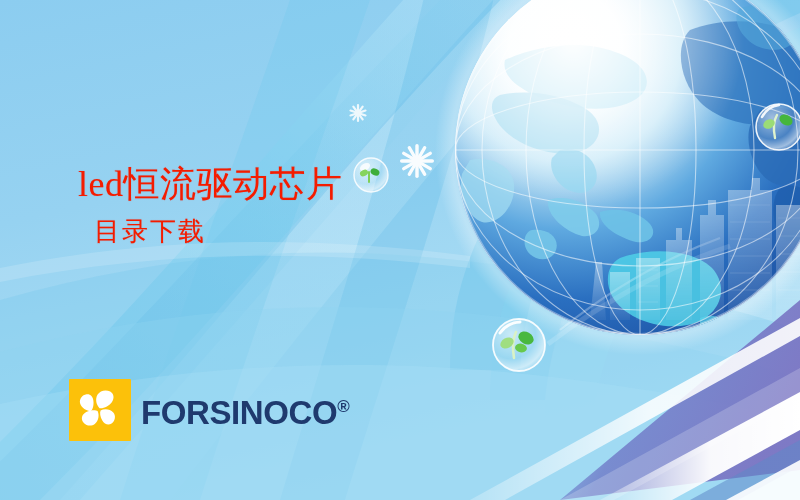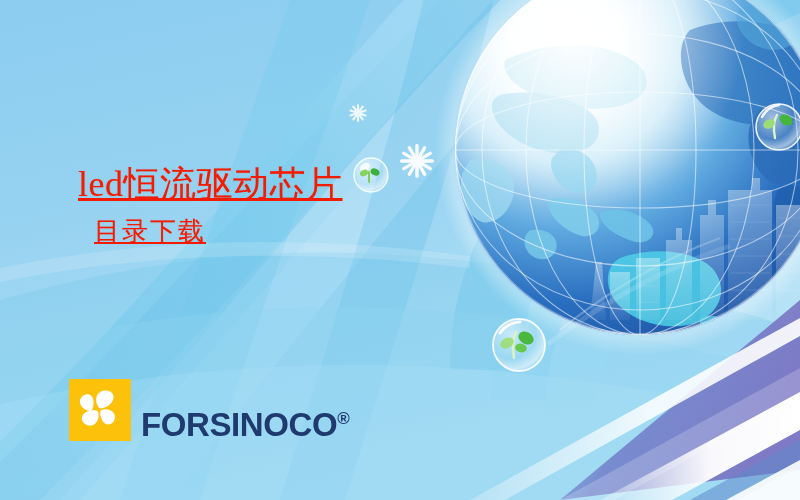--- a/index.html
+++ b/index.html
@@ -14,41 +14,40 @@
 
   .layer{position:absolute;top:0;left:0;width:800px;height:500px;pointer-events:none;}
 
   
   #headline{
     position:absolute;left:78px;top:163px;width:420px;
     z-index:60;
     color:#f41c00;
     line-height:1.18;
     text-shadow:0 0 1px rgba(244,28,0,.35);
-    text-decoration:underline;
   }
   #headline .l1{
     display:block;
     font-family:"Liberation Serif","DejaVu Serif",serif;
     font-size:36px;font-weight:400;letter-spacing:.5px;
     white-space:nowrap;
   }
   #headline .l2{
     display:block;
     margin-top:12px;margin-left:16px;
     font-family:"Liberation Serif","DejaVu Serif",serif;
     font-size:26px;font-weight:400;letter-spacing:2px;
     white-space:nowrap;
   }
 
   
   #logo{
     position:absolute;left:69px;top:379px;
     z-index:60;
-    display:flex;align-items:flex-end;
+    display:flex;align-items:center;
   }
   #logo-mark{
     width:62px;height:62px;
     background:#fcc10a;
     flex:0 0 auto;
     position:relative;
     border-radius:1px;
   }
   #logo-mark svg{position:absolute;left:0;top:0;}
   #logo-words{margin-left:10px;padding-top:4px;}

